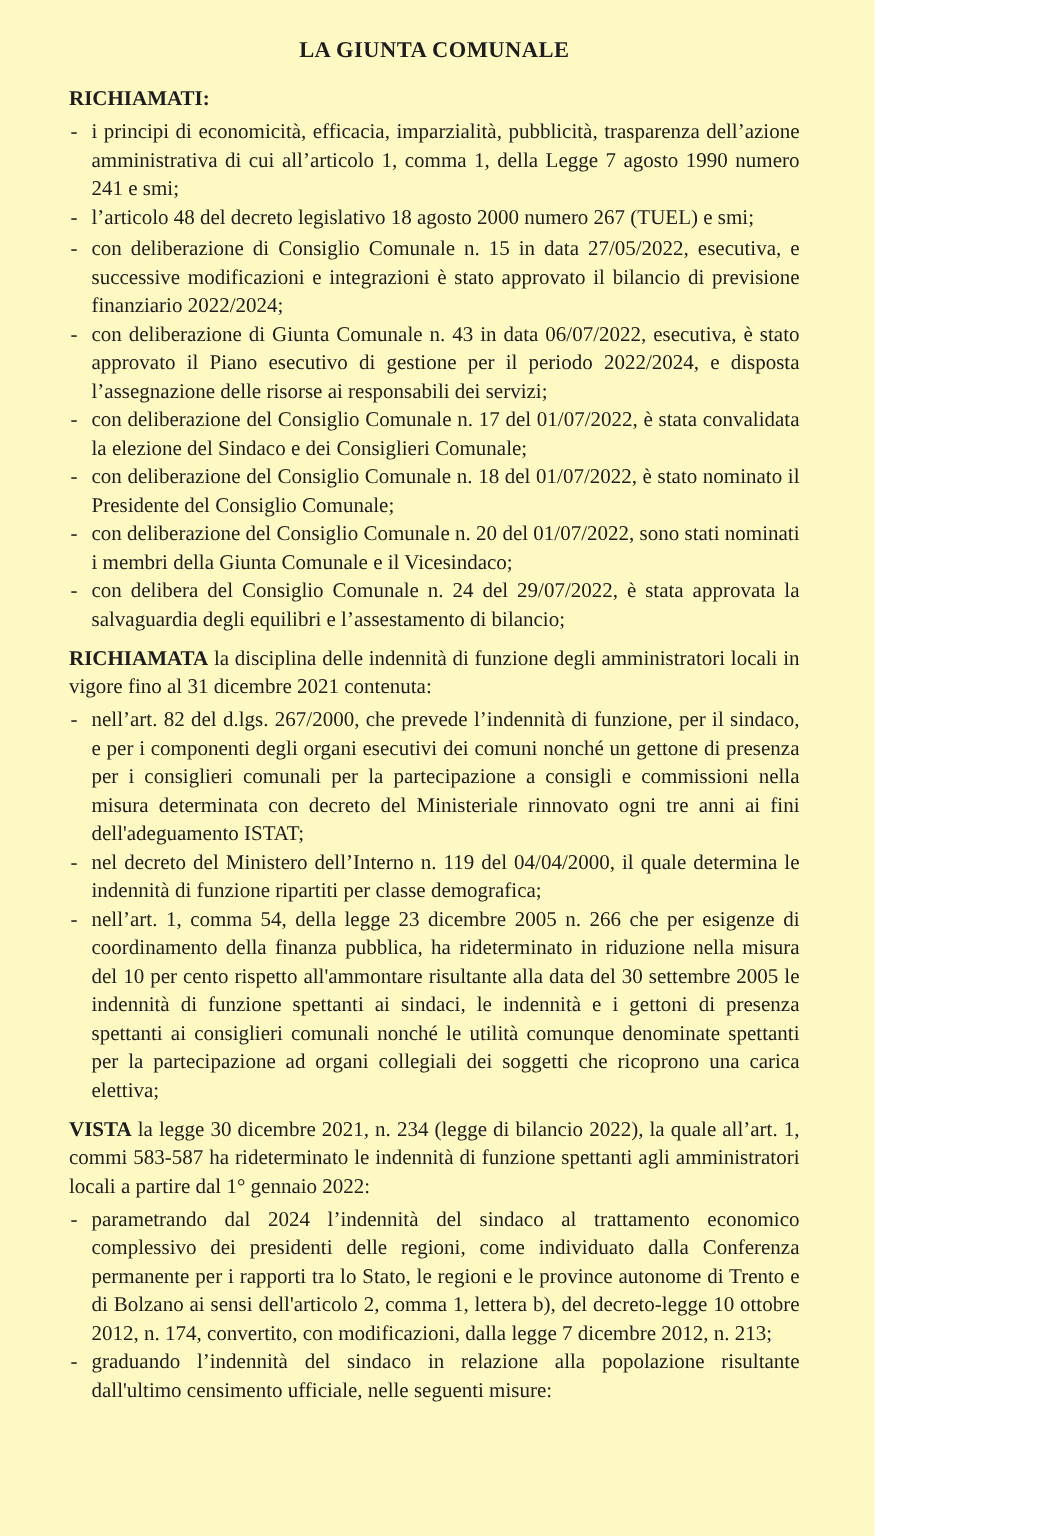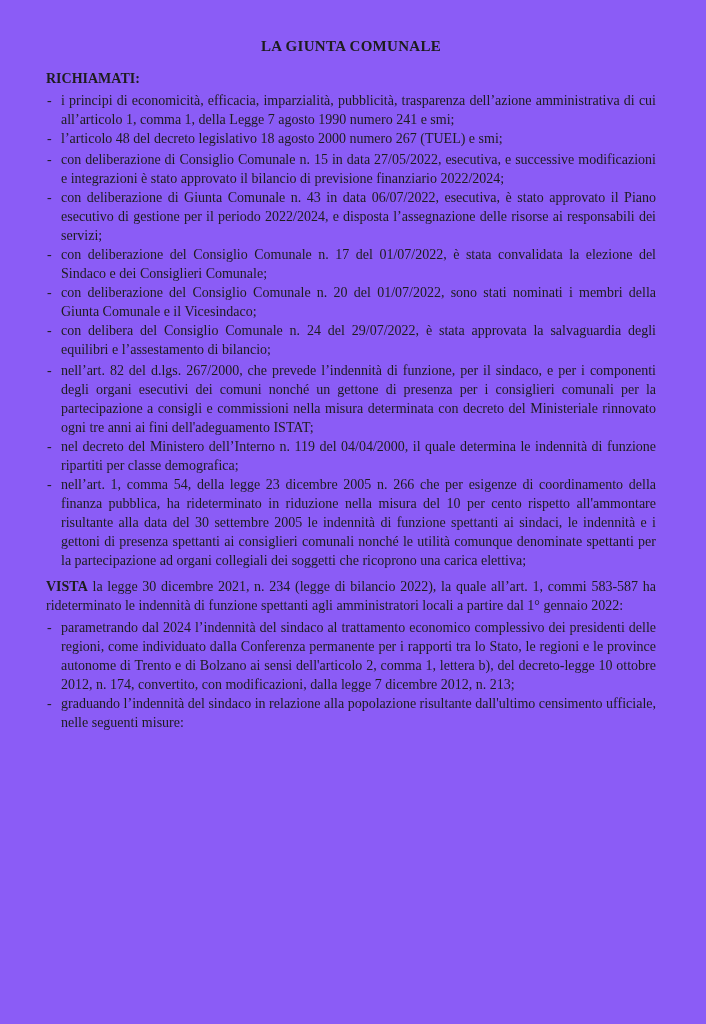--- a/index.html
+++ b/index.html
@@ -9,24 +9,24 @@
   body {
     width: 706px;
     height: 1024px;
     background: #ffffff;
     overflow: hidden;
     font-family: "Liberation Serif", "DejaVu Serif", serif;
     color: #1d1d1d;
   }
   .page {
     box-sizing: border-box;
-    width: 706px;
+    width: 583px;
     height: 1024px;
-    padding: 38px 50px 10px 46px;
-    background: #8b5cf6;
+    padding: 26px 50px 10px 46px;
+    background: #fef9c3;
   }
   .doc-title {
     text-align: center;
     font-weight: bold;
     font-size: 15px;
     letter-spacing: 0.3px;
     margin: 0 0 14px 0;
   }
   .doc-body {
     font-size: 14px;
@@ -64,23 +64,25 @@
   <div class="doc-body">
       <p class="para"><span class="lead">RICHIAMATI:</span></p>
       <ul class="dash-list">
         <li>i principi di economicità, efficacia, imparzialità, pubblicità, trasparenza dell’azione amministrativa di cui all’articolo 1, comma 1, della Legge 7 agosto 1990 numero 241 e smi;</li>
         <li>l’articolo 48 del decreto legislativo 18 agosto 2000 numero 267 (TUEL) e smi;</li>
       </ul>
       <ul class="dash-list">
         <li>con deliberazione di Consiglio Comunale n. 15 in data 27/05/2022, esecutiva, e successive modificazioni e integrazioni è stato approvato il bilancio di previsione finanziario 2022/2024;</li>
         <li>con deliberazione di Giunta Comunale n. 43 in data 06/07/2022, esecutiva, è stato approvato il Piano esecutivo di gestione per il periodo 2022/2024, e disposta l’assegnazione delle risorse ai responsabili dei servizi;</li>
         <li>con deliberazione del Consiglio Comunale n. 17 del 01/07/2022, è stata convalidata la elezione del Sindaco e dei Consiglieri Comunale;</li>
+        <li>con deliberazione del Consiglio Comunale n. 18 del 01/07/2022, è stato nominato il Presidente del Consiglio Comunale;</li>
         <li>con deliberazione del Consiglio Comunale n. 20 del 01/07/2022, sono stati nominati i membri della Giunta Comunale e il Vicesindaco;</li>
         <li>con delibera del Consiglio Comunale n. 24 del 29/07/2022, è stata approvata la salvaguardia degli equilibri e l’assestamento di bilancio;</li>
       </ul>
+      <p class="para"><span class="lead">RICHIAMATA</span> la disciplina delle indennità di funzione degli amministratori locali in vigore fino al 31 dicembre 2021 contenuta:</p>
       <ul class="dash-list">
         <li>nell’art. 82 del d.lgs. 267/2000, che prevede l’indennità di funzione, per il sindaco, e per i componenti degli organi esecutivi dei comuni nonché un gettone di presenza per i consiglieri comunali per la partecipazione a consigli e commissioni nella misura determinata con decreto del Ministeriale rinnovato ogni tre anni ai fini dell'adeguamento ISTAT;</li>
         <li>nel decreto del Ministero dell’Interno n. 119 del 04/04/2000, il quale determina le indennità di funzione ripartiti per classe demografica;</li>
         <li>nell’art. 1, comma 54, della legge 23 dicembre 2005 n. 266 che per esigenze di coordinamento della finanza pubblica, ha rideterminato in riduzione nella misura del 10 per cento rispetto all'ammontare risultante alla data del 30 settembre 2005 le indennità di funzione spettanti ai sindaci, le indennità e i gettoni di presenza spettanti ai consiglieri comunali nonché le utilità comunque denominate spettanti per la partecipazione ad organi collegiali dei soggetti che ricoprono una carica elettiva;</li>
       </ul>
       <p class="para"><span class="lead">VISTA</span> la legge 30 dicembre 2021, n. 234 (legge di bilancio 2022), la quale all’art. 1, commi 583-587 ha rideterminato le indennità di funzione spettanti agli amministratori locali a partire dal 1° gennaio 2022:</p>
       <ul class="dash-list">
         <li>parametrando dal 2024 l’indennità del sindaco al trattamento economico complessivo dei presidenti delle regioni, come individuato dalla Conferenza permanente per i rapporti tra lo Stato, le regioni e le province autonome di Trento e di Bolzano ai sensi dell'articolo 2, comma 1, lettera b), del decreto-legge 10 ottobre 2012, n. 174, convertito, con modificazioni, dalla legge 7 dicembre 2012, n. 213;</li>
         <li>graduando l’indennità del sindaco in relazione alla popolazione risultante dall'ultimo censimento ufficiale, nelle seguenti misure:</li>
       </ul>

